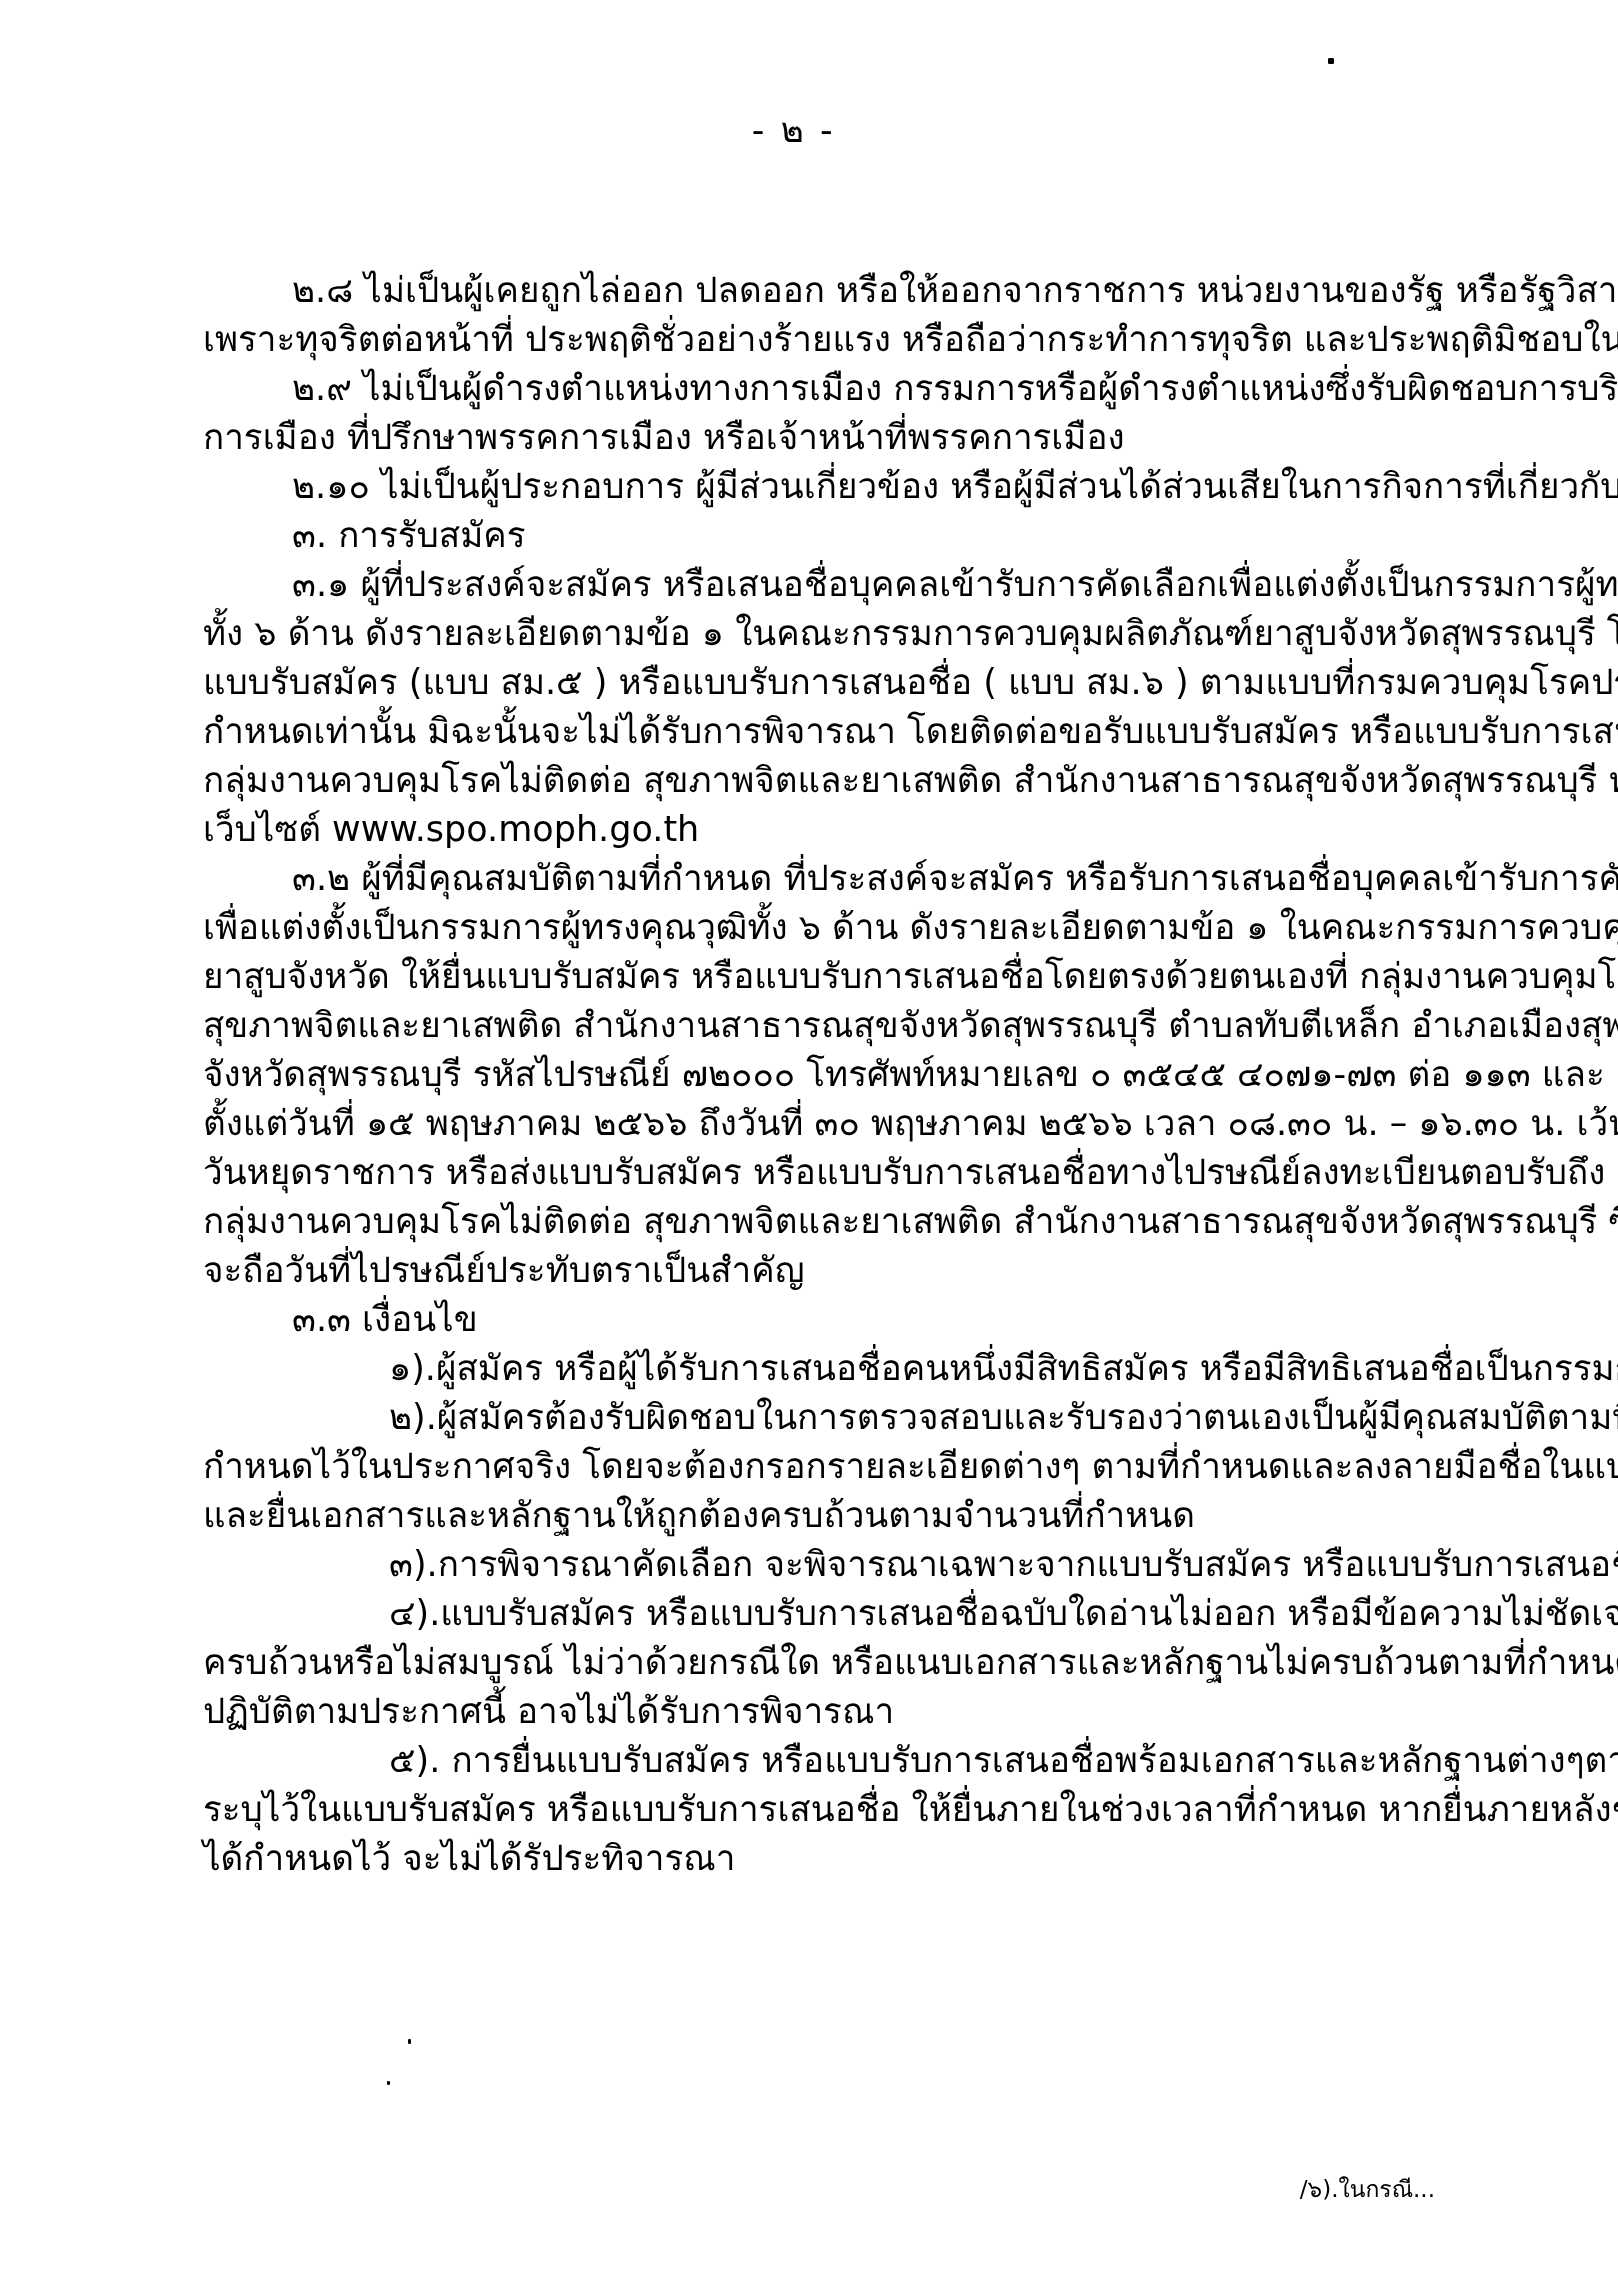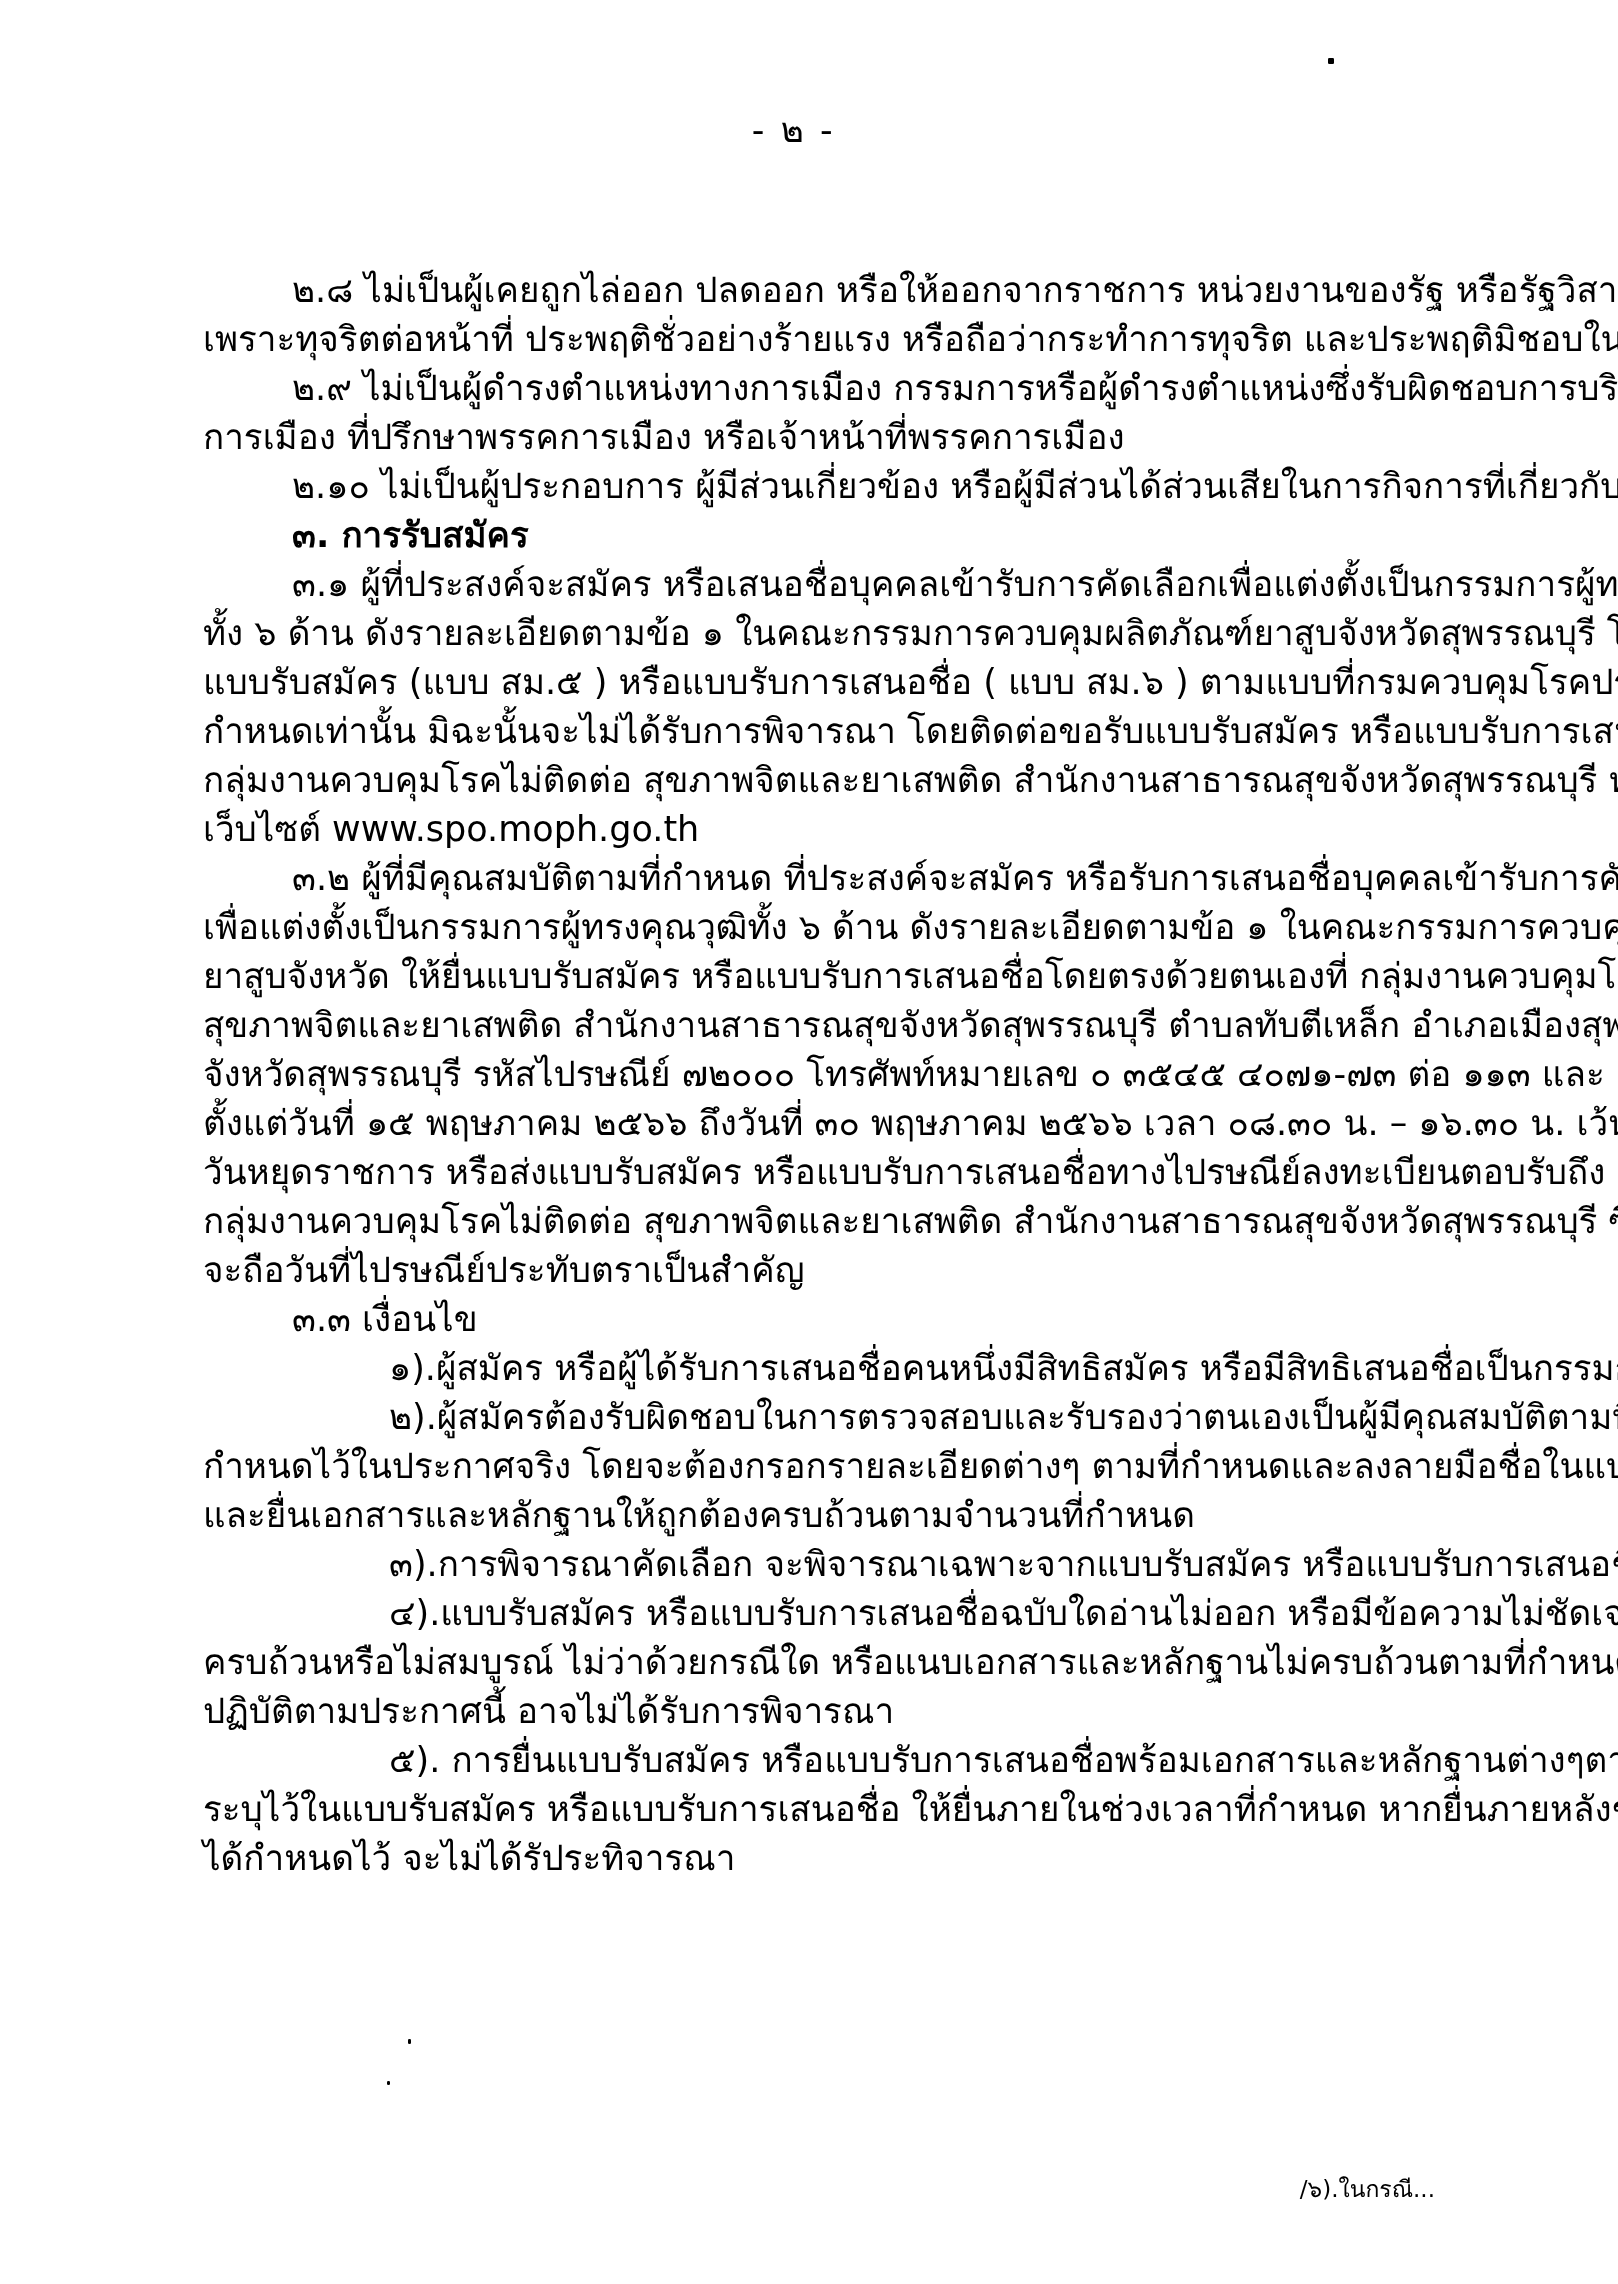--- a/index.html
+++ b/index.html
@@ -34,21 +34,21 @@
     font-size: 35px;
     line-height: 49px;
   }
   .line {
     white-space: nowrap;
     height: 49px;
   }
   .indent-0 { padding-left: 0; }
   .indent-1 { padding-left: 89px; }
   .indent-2 { padding-left: 186px; }
-  .bold { font-weight: bold; }
+  .bold { font-weight: normal; }
   .footer-note {
     position: absolute;
     top: 2171px;
     right: 184px;
     font-size: 23px;
     white-space: nowrap;
   }
   .artifact {
     position: absolute;
     background: #000000;

